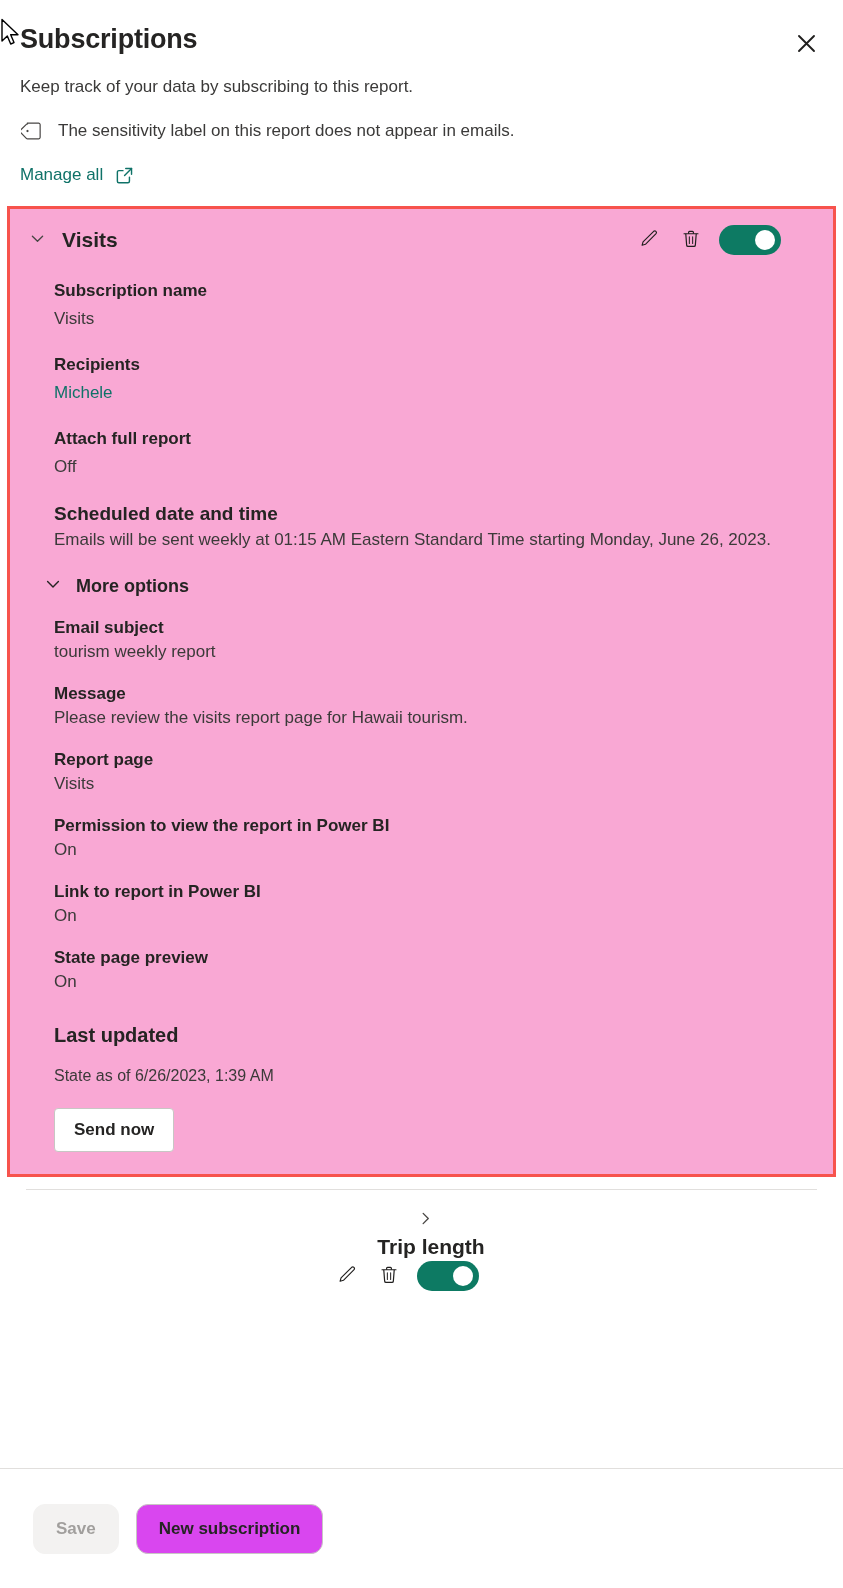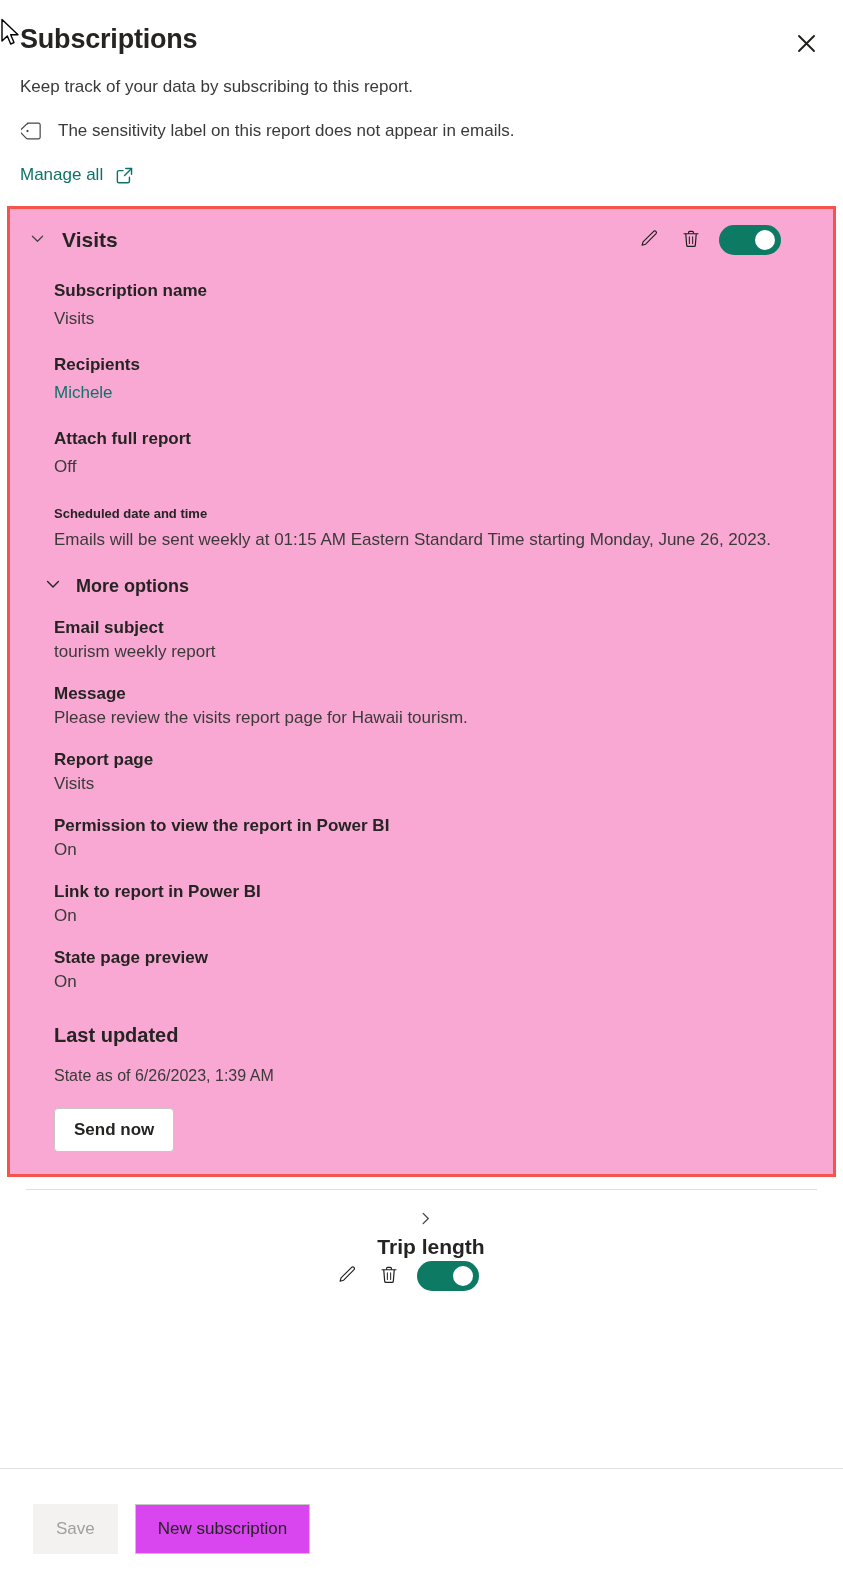--- a/index.html
+++ b/index.html
@@ -253,23 +253,23 @@
     border-top: 1px solid #e1dfdd;
     display: flex;
     align-items: center;
     padding-left: 33px;
     gap: 17px;
     background: #ffffff;
   }
   .btn {
     font-family: inherit;
     font-size: 17px;
-    font-weight: 400;
+    font-weight: 700;
     line-height: 22px;
-    border-radius: 0;
+    border-radius: 12px;
     padding: 13px 22px;
     cursor: pointer;
   }
   .btn-disabled {
     background: #f3f2f1;
     color: #a19f9d;
     border: 1px solid #f3f2f1;
     cursor: default;
   }
   .btn-secondary {
@@ -375,21 +375,21 @@
         <div class="field-label">Recipients</div>
         <div class="field-value link">Michele</div>
       </div>
 
       <div class="field">
         <div class="field-label">Attach full report</div>
         <div class="field-value">Off</div>
       </div>
 
       <div class="field">
-        <div class="field-label" style="font-size:13px;line-height:25px;">Scheduled date and time</div>
+        <div class="field-label" style="font-size:19px;line-height:25px;">Scheduled date and time</div>
         <div class="field-value" style="margin-top:2px;">Emails will be sent weekly at 01:15 AM Eastern Standard Time starting Monday, June 26, 2023.</div>
       </div>
 
       <div class="more-options-row">
         <span>
           <svg width="18" height="18" viewBox="0 0 16 16" fill="none" aria-hidden="true">
             <path d="M3.2 5.8 L8 10.6 L12.8 5.8" stroke="#252423" stroke-width="1.25" stroke-linecap="round" stroke-linejoin="round"></path>
           </svg>
         </span>
         <span class="more-options-label">More options</span>

